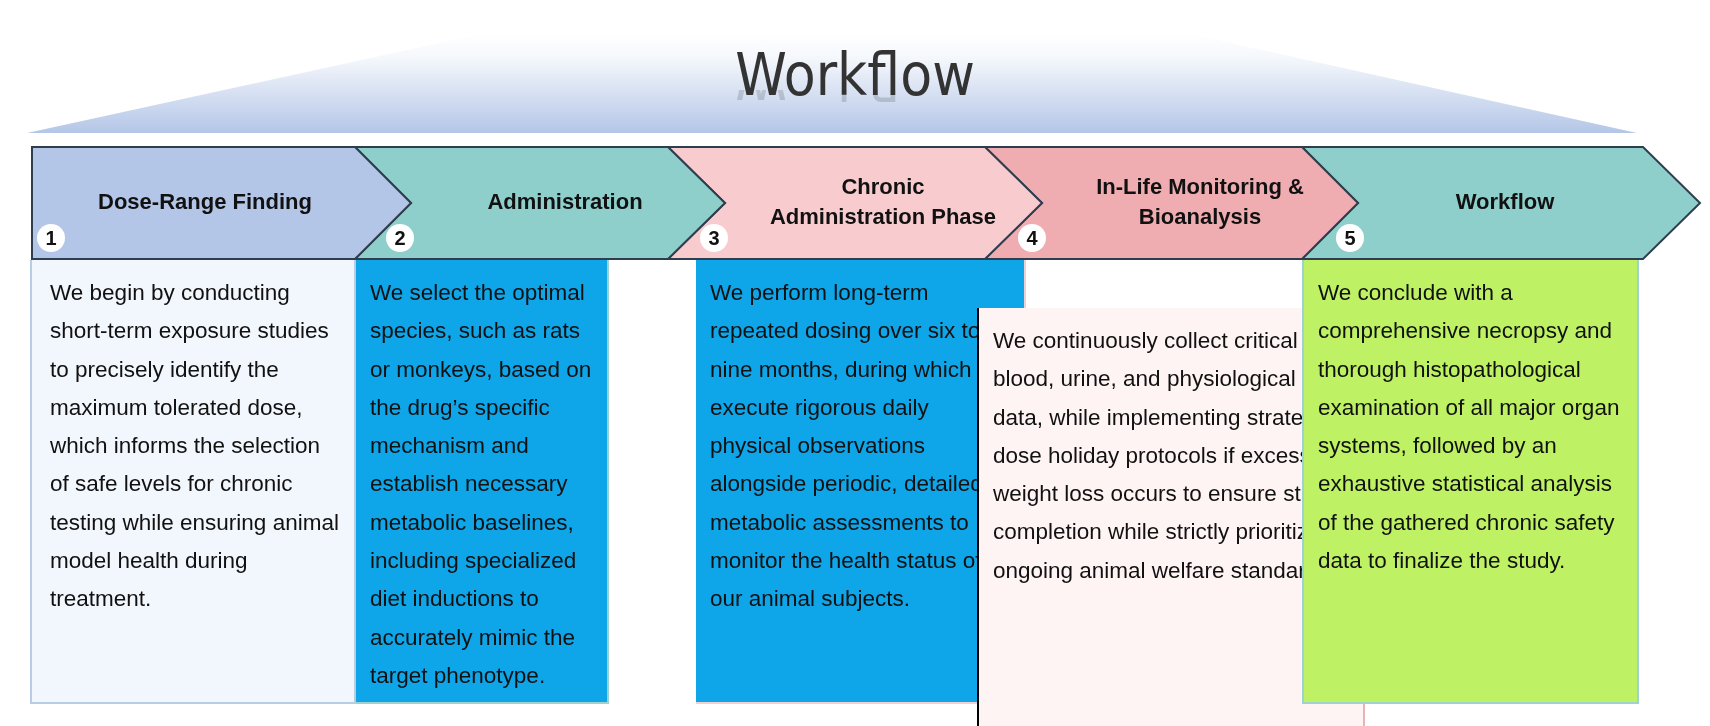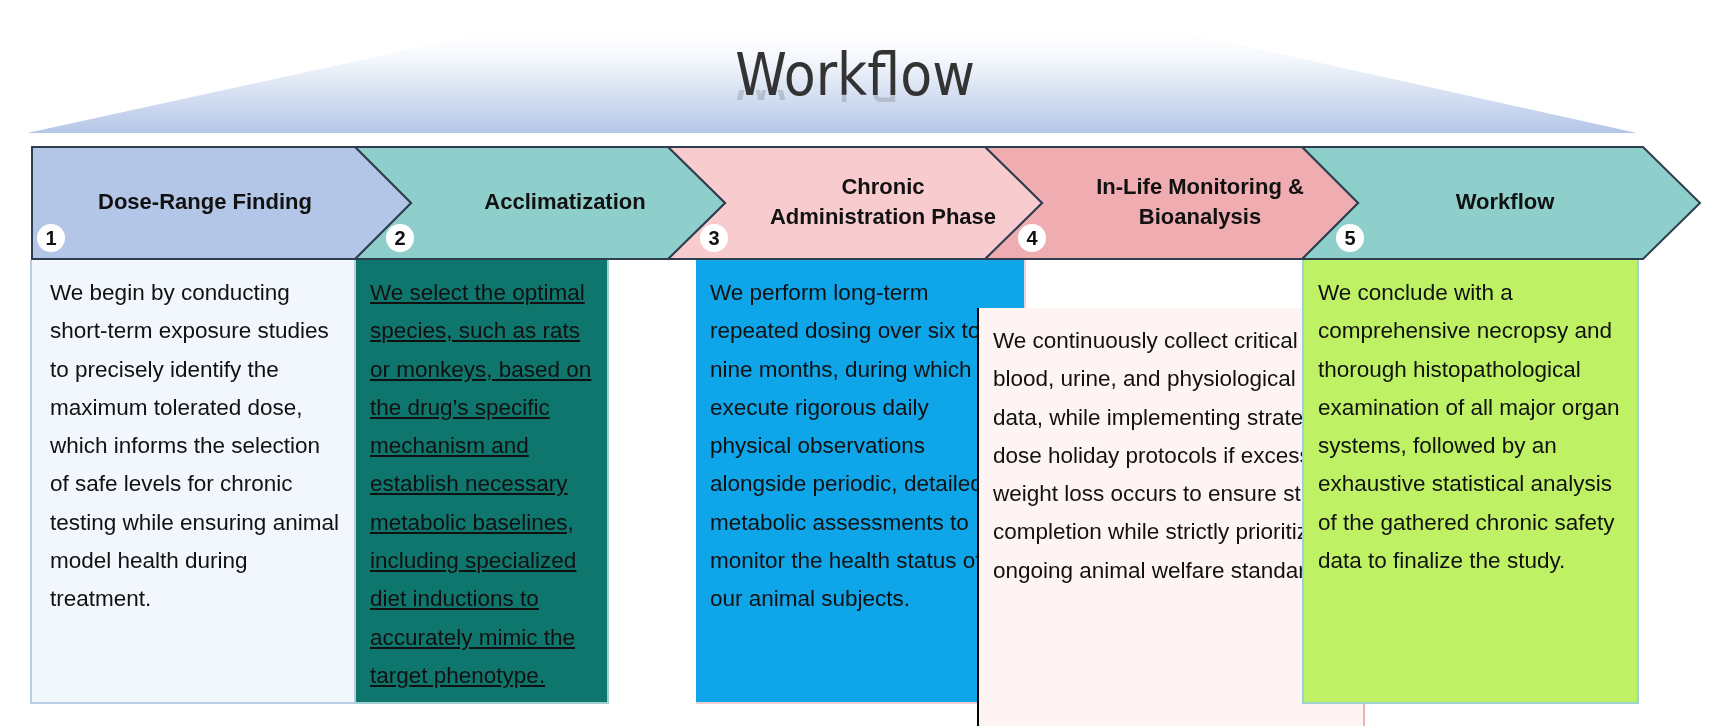--- a/index.html
+++ b/index.html
@@ -16,21 +16,21 @@
     .arrows { position: absolute; left: 0; top: 0; width: 1710px; height: 300px; }
     .head { position: absolute; top: 146px; height: 112px; display: flex; flex-direction: column;
             align-items: center; justify-content: center; text-align: center;
             font-weight: bold; font-size: 22px; line-height: 30px; color: #111111; }
     .badge { position: absolute; width: 28px; height: 28px; border-radius: 50%;
              background: #ffffff; color: #111; font-weight: bold; font-size: 20px;
              display: flex; align-items: center; justify-content: center; top: 224px; }
     .panel { position: absolute; top: 260px; height: 444px; box-sizing: border-box;
              padding: 14px 12px 0 14px; font-size: 22.5px; line-height: 38.3px; color: #111111; }
     .p1 { left: 30px; width: 326px; background: #f2f6fd; border: 2px solid #b8cde4; border-top: none; padding-left: 18px; }
-    .p2 { left: 356px; width: 253px; background: #0f766e; border: 2px solid #9fd2cf; border-top: none; border-left: none; text-decoration: underline; }
+    .p2 { left: 356px; width: 253px; background: #0ea5e9; border: 2px solid #9fd2cf; border-top: none; border-left: none; }
     .p3 { left: 696px; width: 330px; background: #0ea5e9; border: 2px solid #f1d0d2; border-top: none; border-left: none; }
     .p4 { left: 977px; width: 388px; background: #fff4f4; border: 2px solid #e7b4b8; border-top: none; border-left: 2px solid #000000; margin-top: 48px; }
     .p5 { left: 1302px; width: 337px; background: #bef264; border: 2px solid #9fd2cf; border-top: none; border-left: 2px solid #9fd2cf; }
     .panel p { margin: 0; }
   </style>
 </head>
 <body>
 
 <svg class="banner" viewBox="0 0 1710 140" xmlns="http://www.w3.org/2000/svg">
   <defs>
@@ -52,21 +52,21 @@
     <polygon points="668,147 985,147 1042,203 985,259 668,259 725,203" fill="#f8cbcf"></polygon>
     <polygon points="355,147 668,147 725,203 668,259 355,259 411,203" fill="#8fcfcb"></polygon>
     <polygon points="32,147 355,147 411,203 355,259 32,259" fill="#b4c6e7"></polygon>
   </g>
 </svg>
 
 <div class="head" style="left:60px;width:290px;">
   <span>Dose-Range Finding</span>
 </div>
 <div class="head" style="left:420px;width:290px;">
-  <span>Acclimatization</span>
+  <span>Administration</span>
 </div>
 <div class="head" style="left:728px;width:310px;">
   <span>Chronic</span>
   <span>Administration Phase</span>
 </div>
 <div class="head" style="left:1050px;width:300px;">
   <span>In-Life Monitoring &amp;</span>
   <span>Bioanalysis</span>
 </div>
 <div class="head" style="left:1365px;width:280px;">

